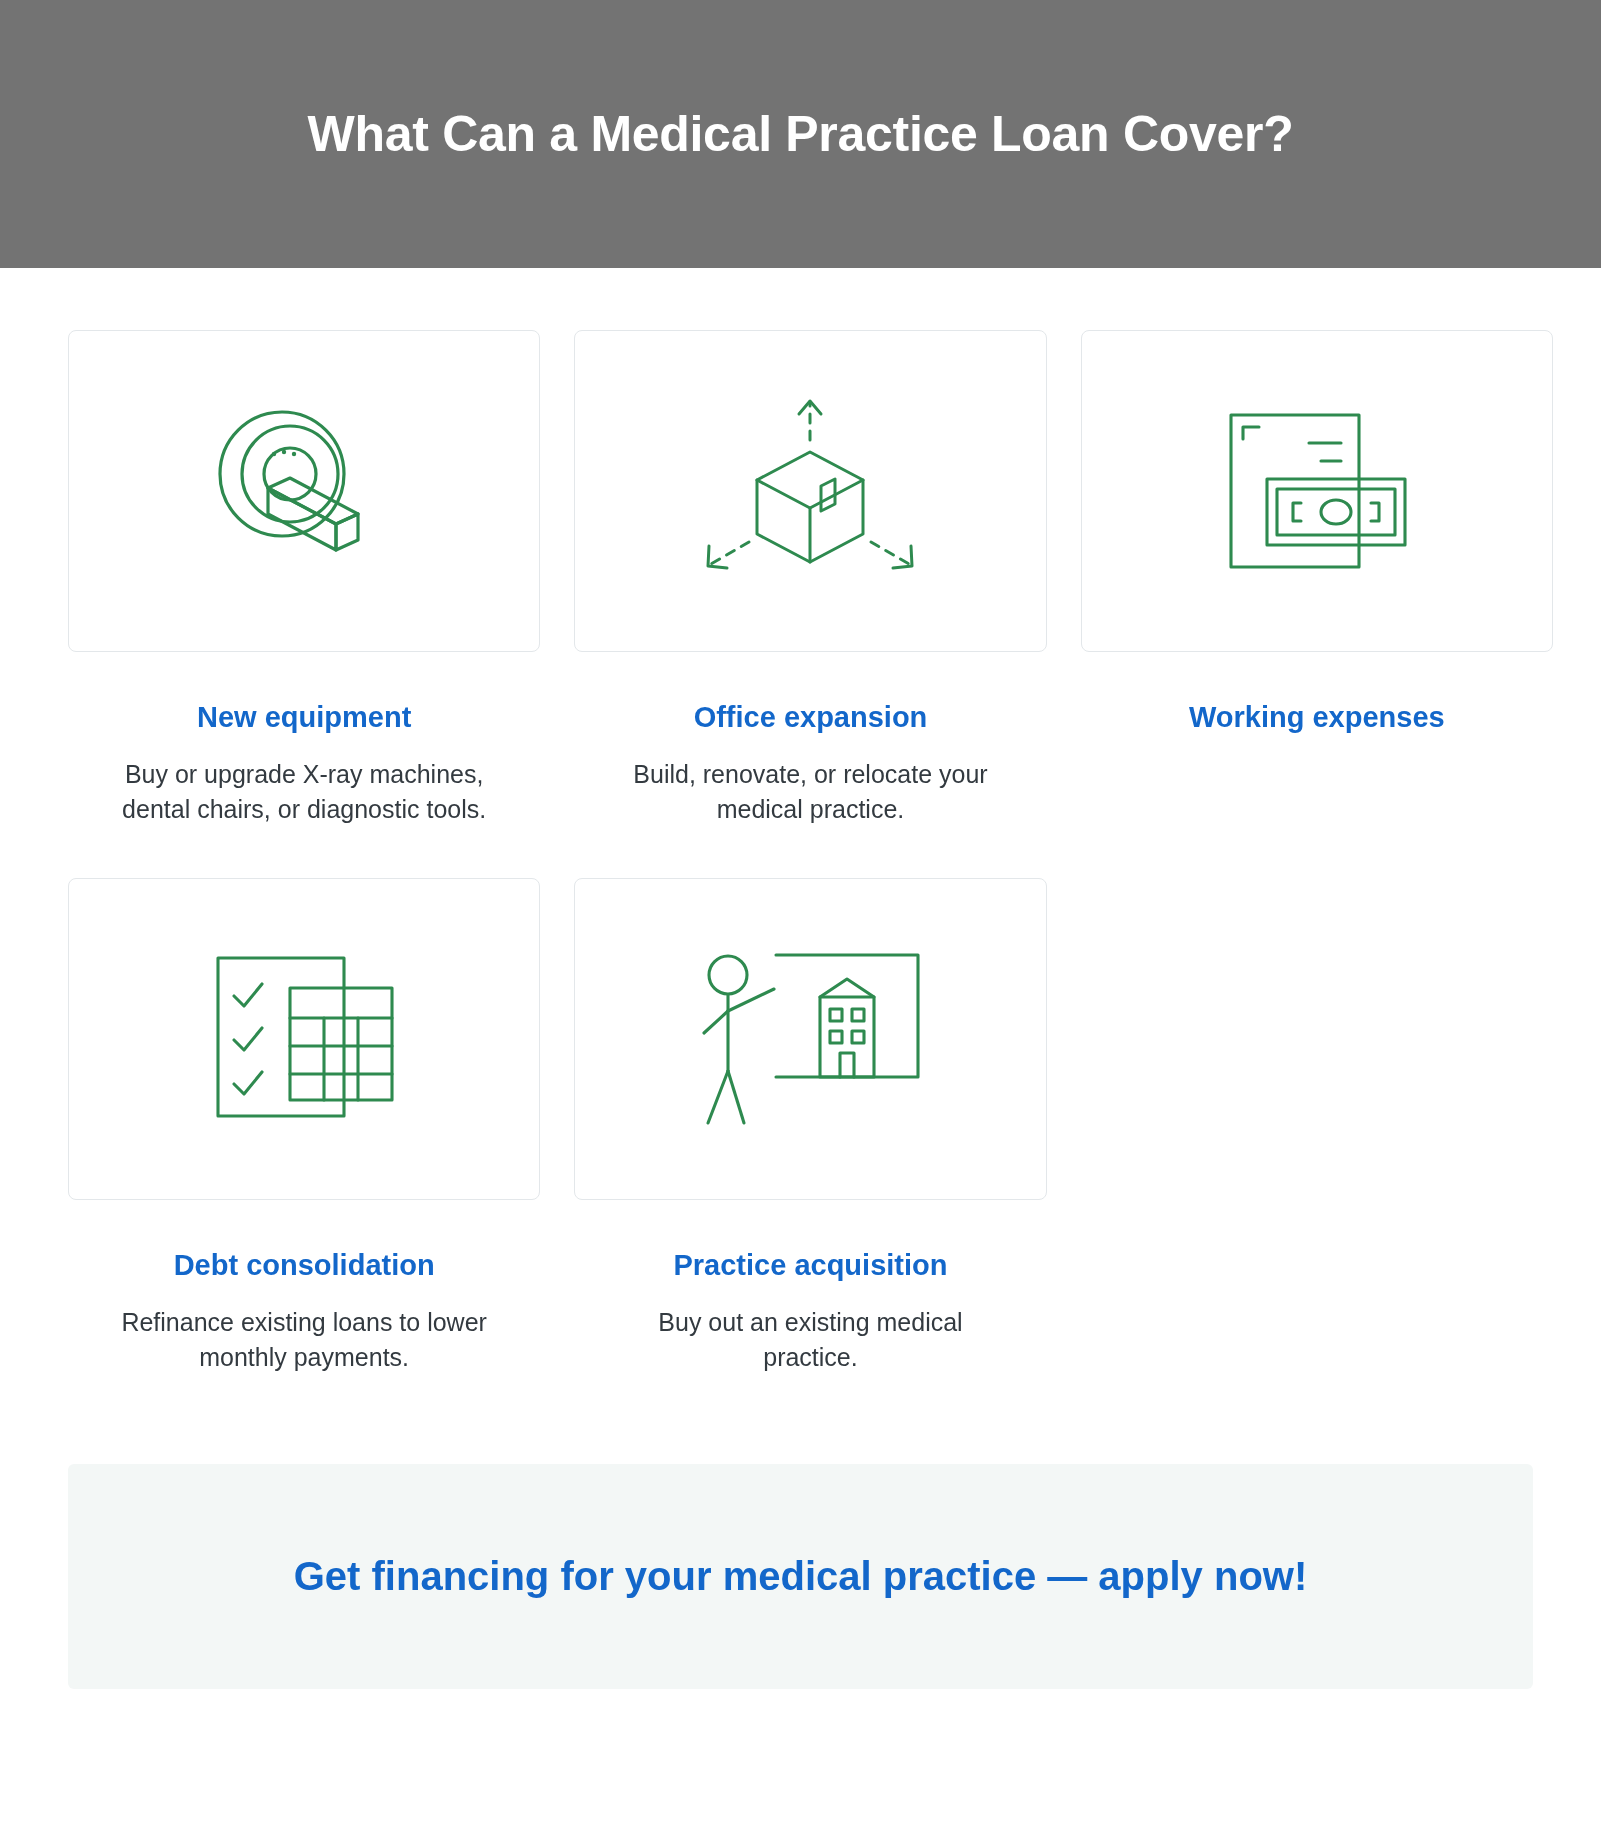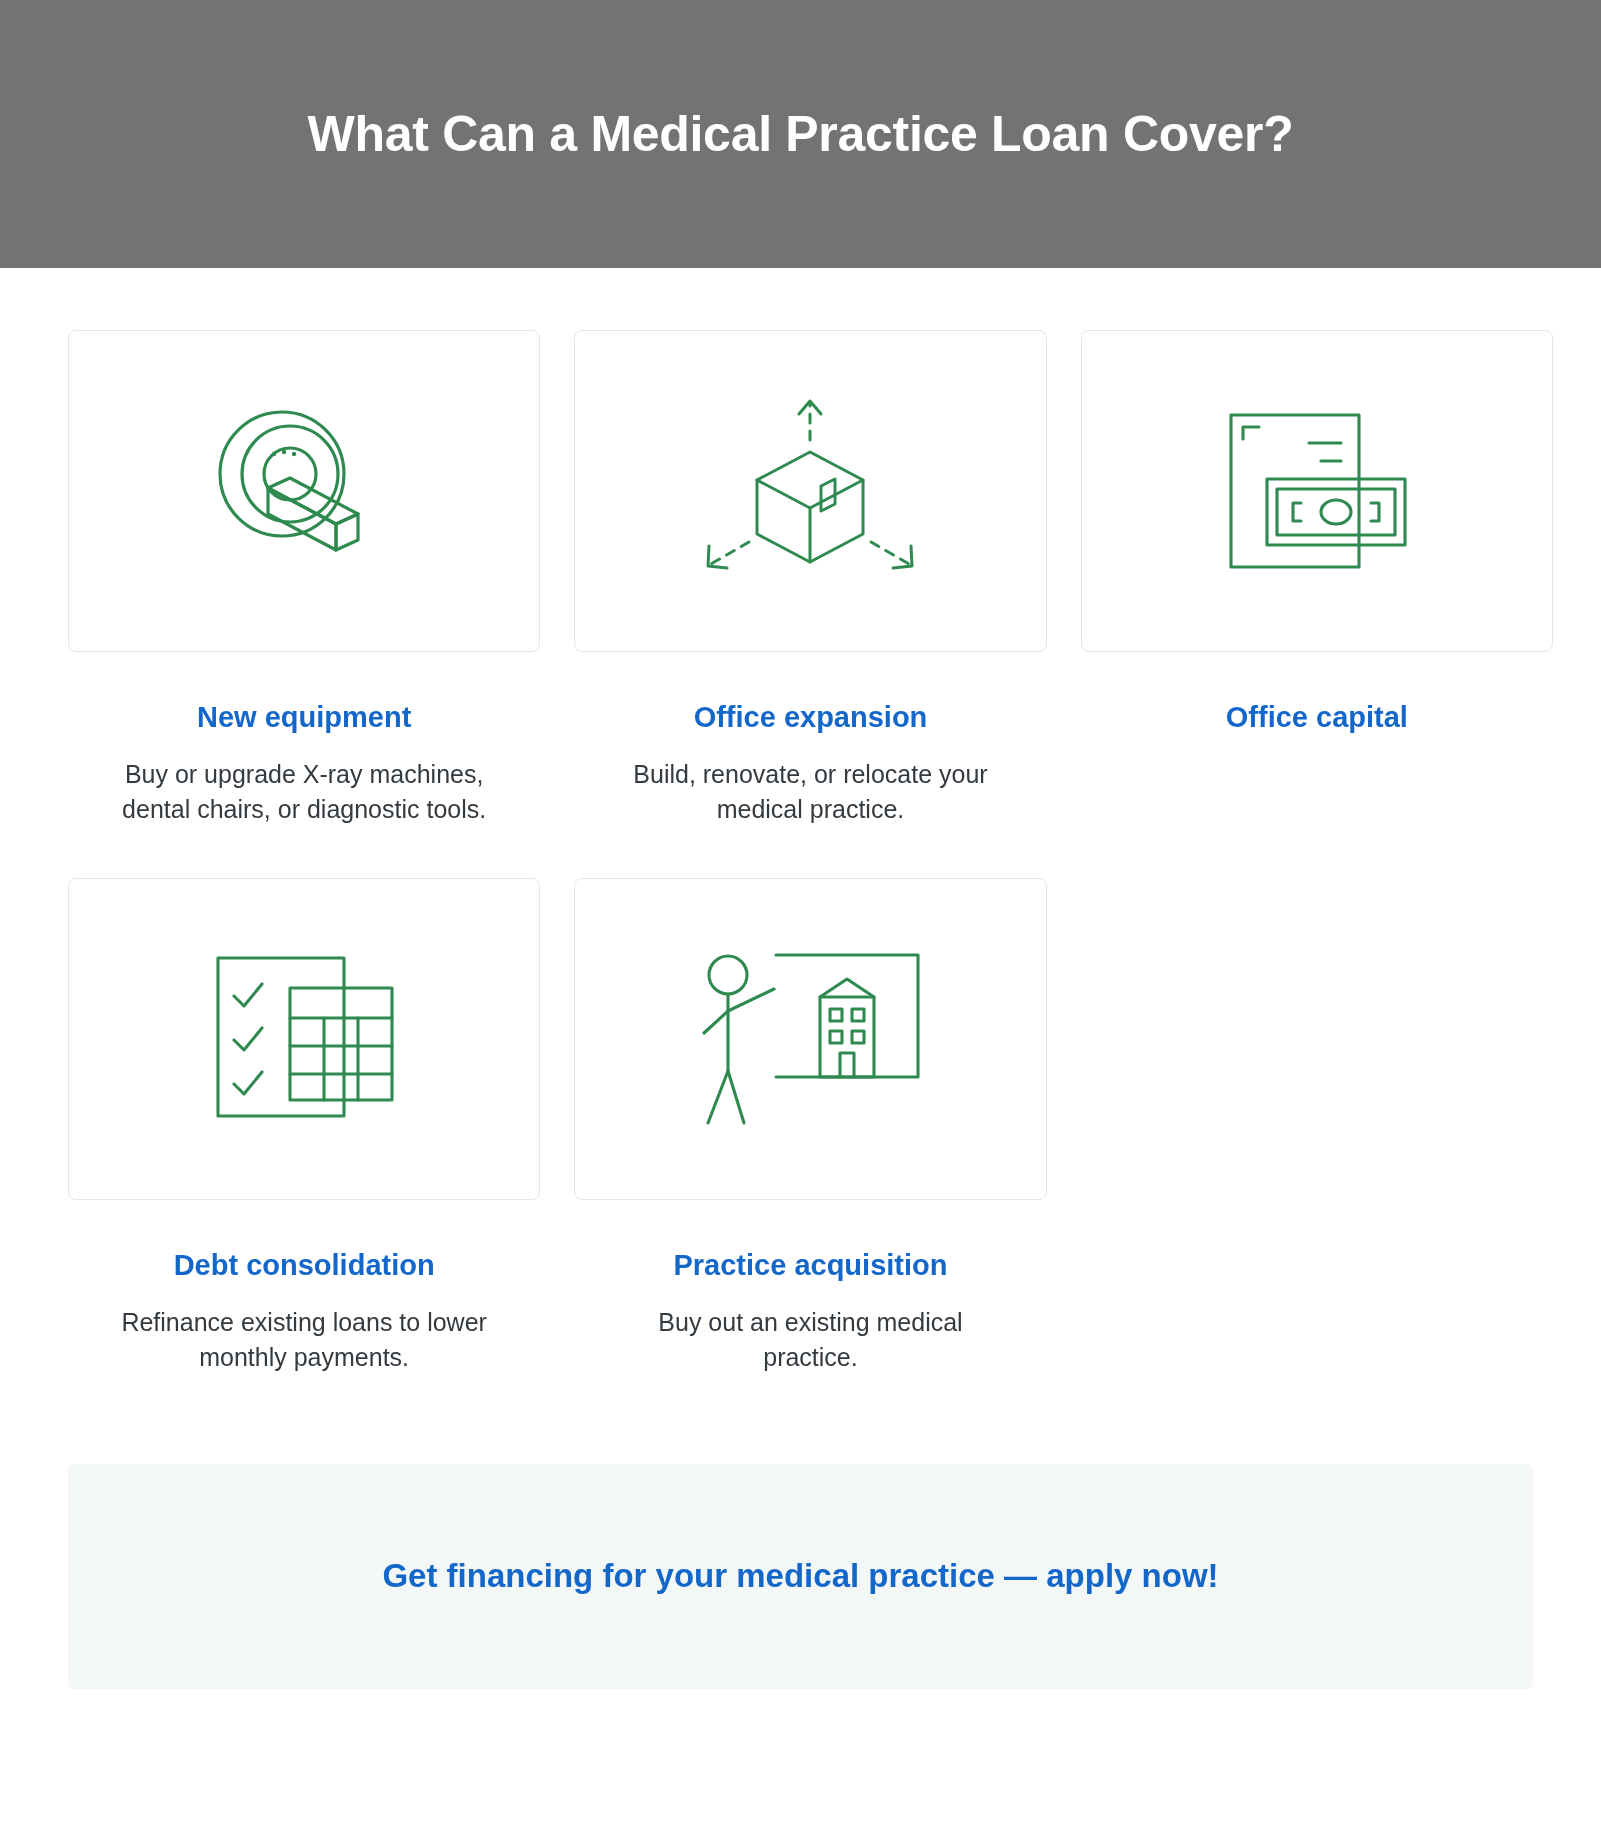--- a/index.html
+++ b/index.html
@@ -95,21 +95,21 @@
     margin: 88px 68px 0 68px;
     height: 225px;
     background: #f3f7f6;
     border-radius: 6px;
     display: flex;
     align-items: center;
     justify-content: center;
   }
   .cta-text {
     color: #1367ca;
-    font-size: 33px;
+    font-size: 40px;
     font-weight: bold;
     text-align: center;
   }
 </style>
 </head>
 <body>
 
 <div class="infographic">
 
   <div class="header">
@@ -174,21 +174,21 @@
             <path d="M112 62 L132 62"></path>
 
             <path d="M58 80 L196 80 L196 146 L58 146 Z"></path>
             <path d="M68 90 L186 90 L186 136 L68 136 Z"></path>
             <ellipse cx="127" cy="113" rx="15" ry="12"></ellipse>
             <path d="M92 104 L84 104 L84 122 L92 122"></path>
             <path d="M162 104 L170 104 L170 122 L162 122"></path>
           </svg>
         </span>
       </div>
-      <div class="cell-title">Office capital</div>
+      <div class="cell-title">Working expenses</div>
     </div>
 
 
     <div class="cell">
       <div class="icon-box">
         <span>
           <svg width="200" height="190" viewBox="0 0 200 190" fill="none" stroke="#2e8a4f" stroke-width="3.1" stroke-linecap="round" stroke-linejoin="round">
 
             <path d="M14 14 L140 14 L140 172 L14 172 Z"></path>
             <path d="M30 52 L40 62 L58 40"></path>

